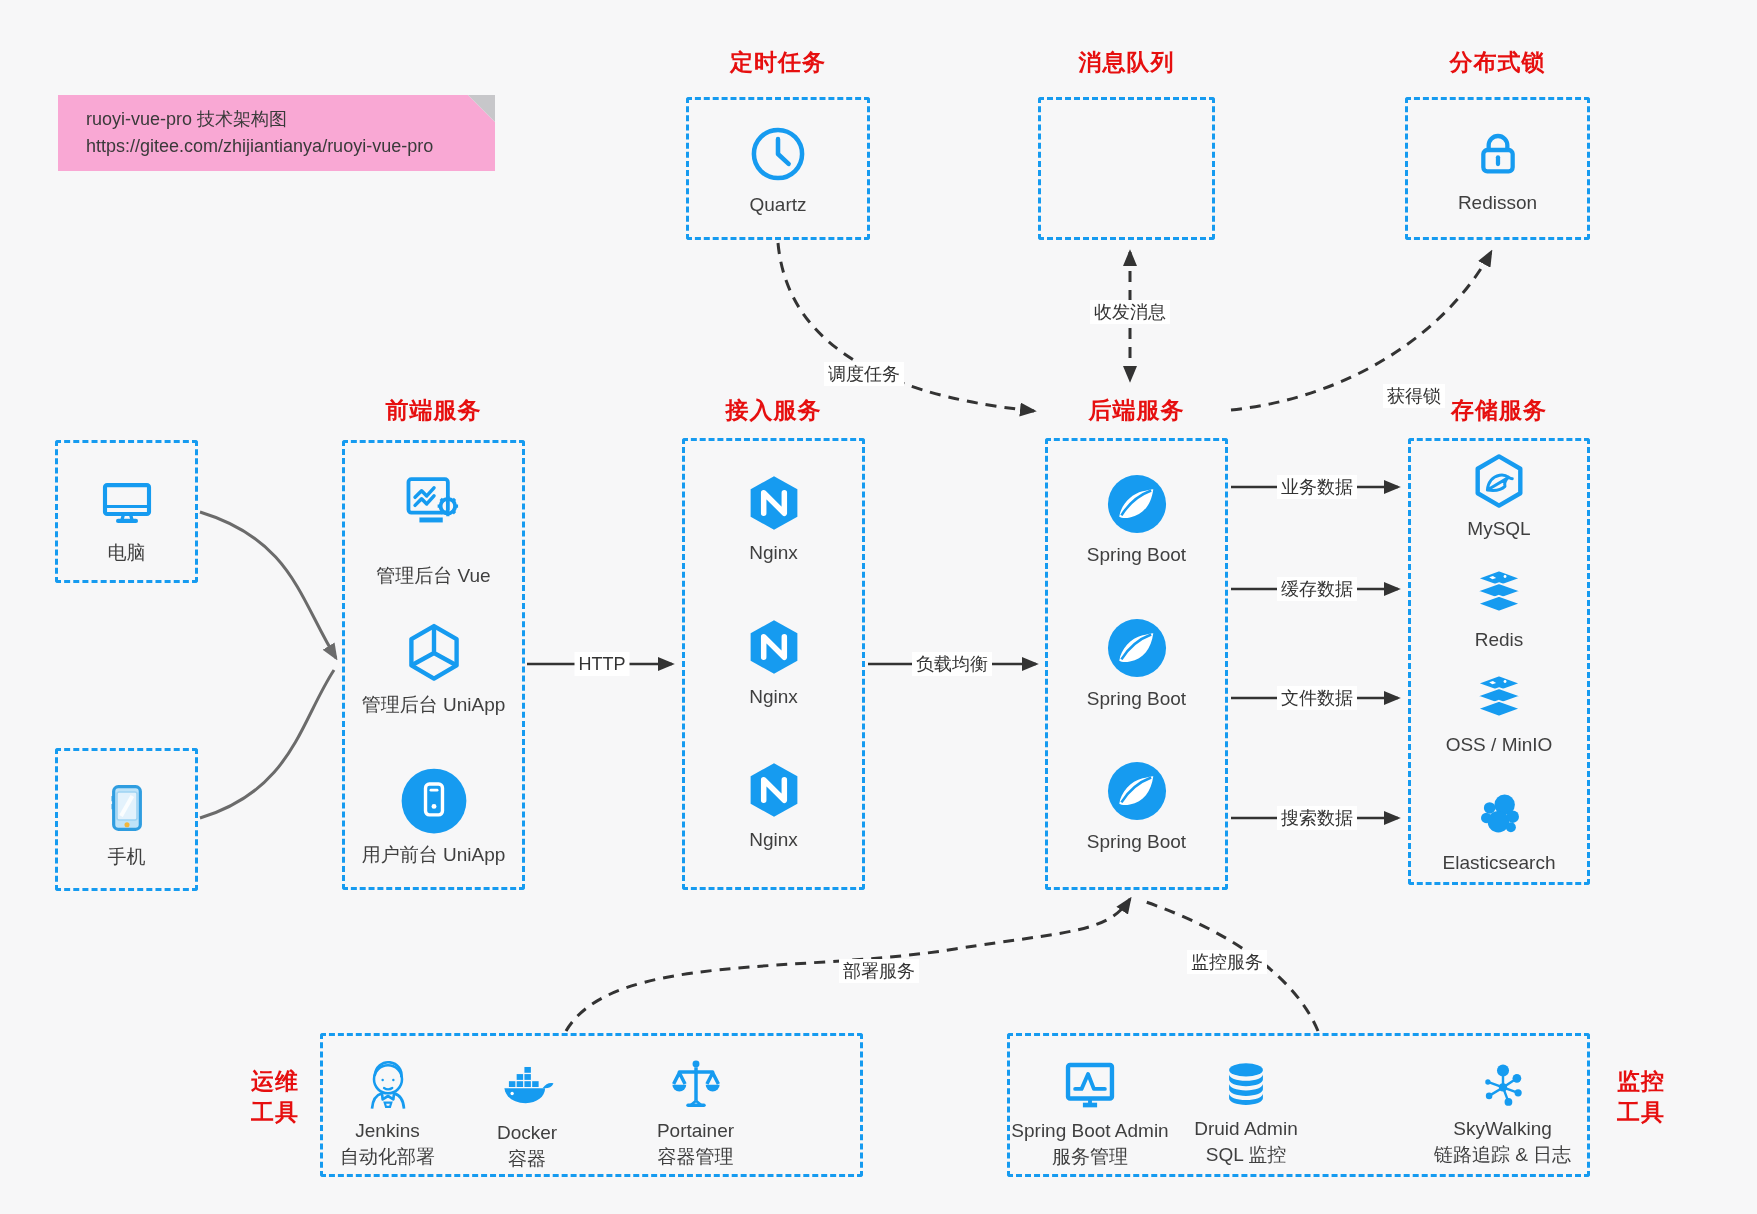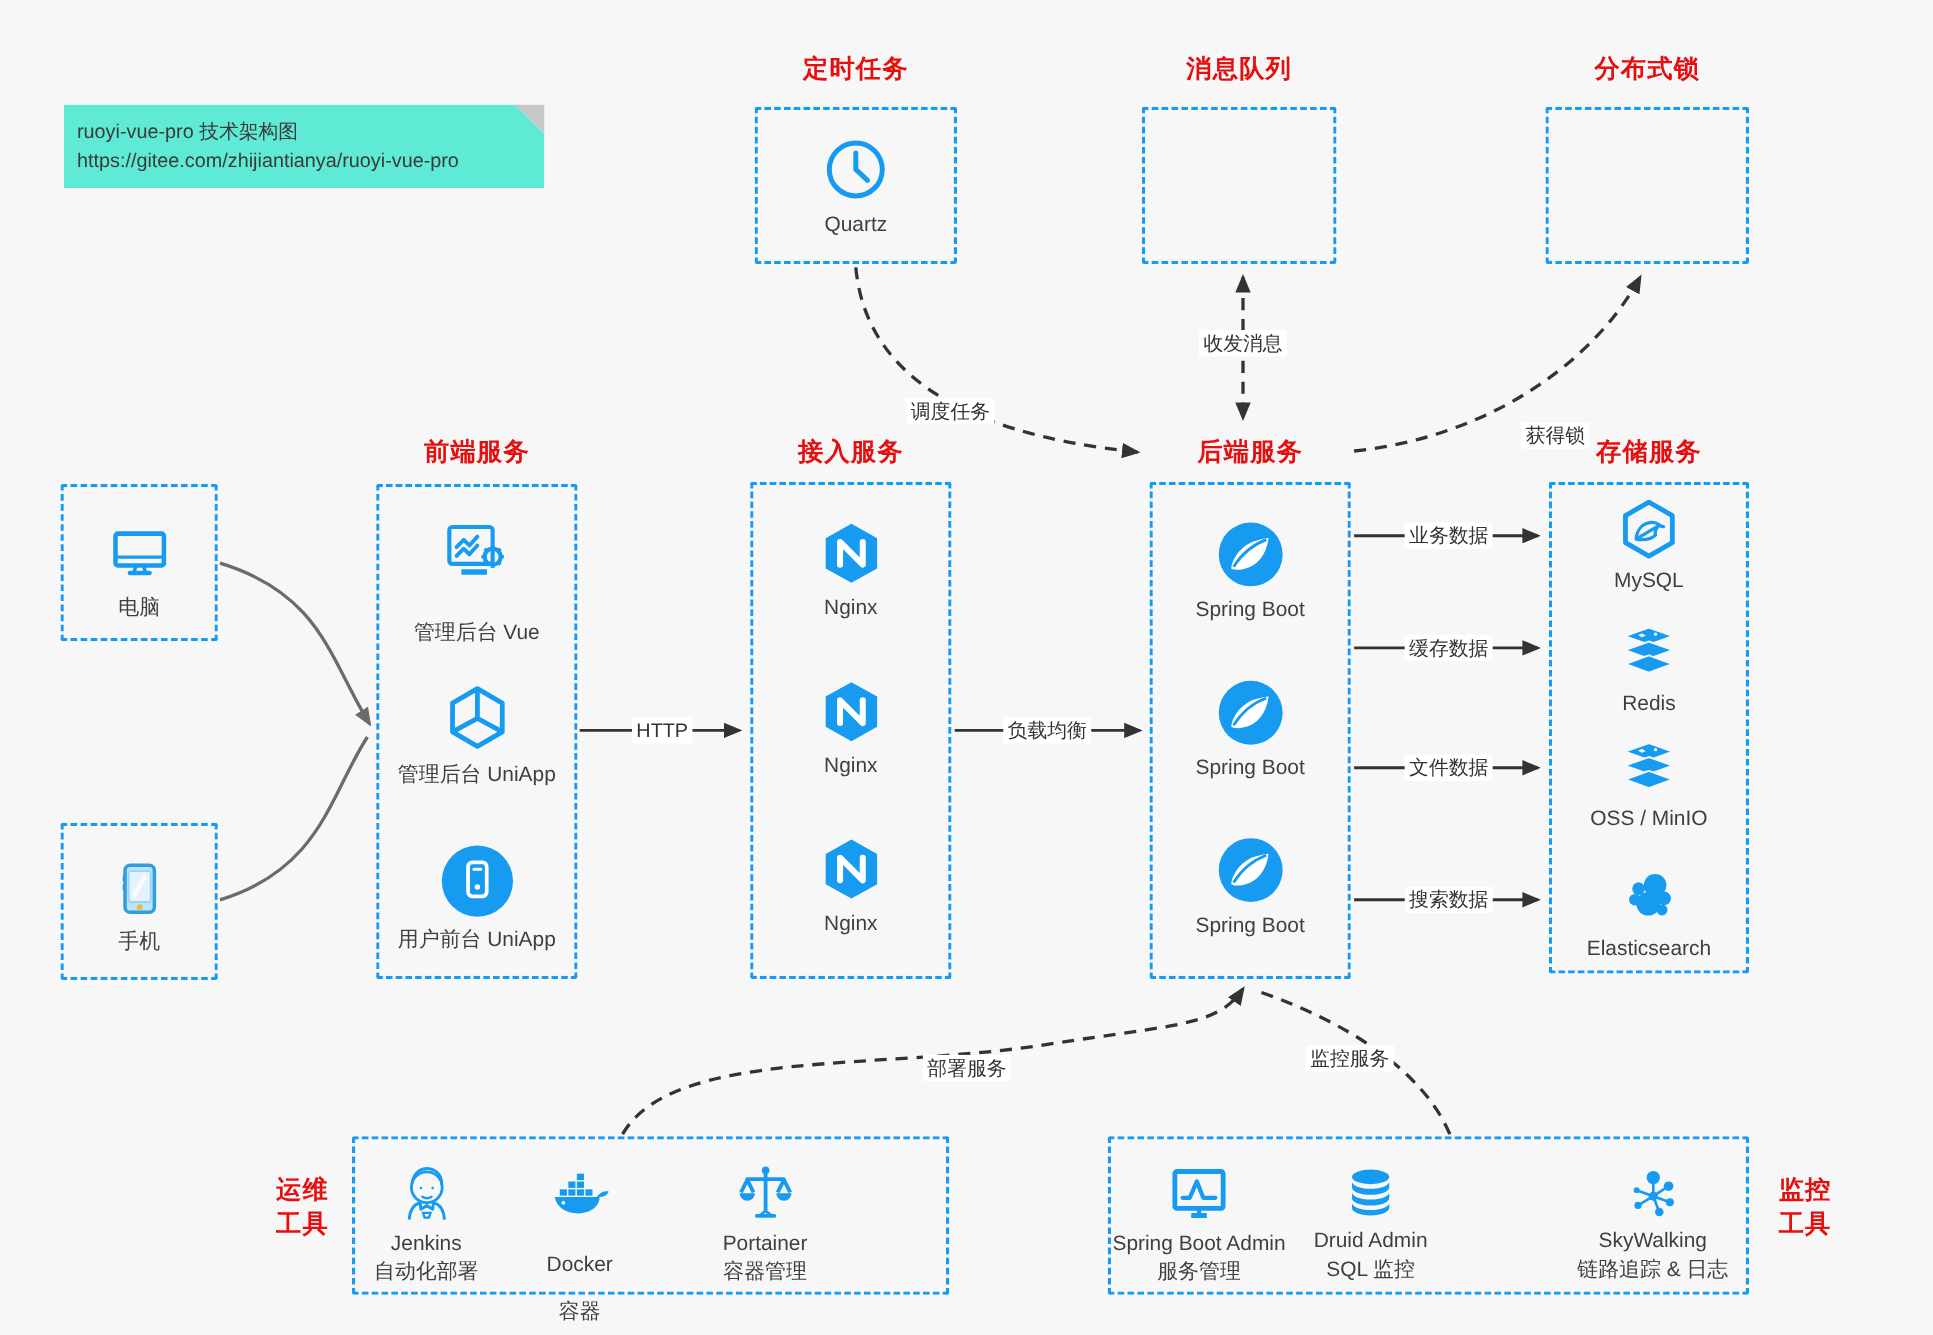--- a/index.html
+++ b/index.html
@@ -14,21 +14,21 @@
   .group-title { position:absolute; color:var(--red); font-weight:bold; font-size:23px; text-align:center; letter-spacing:1px; }
   .side-title { line-height:31px; }
 
   .node { position:absolute; display:flex; flex-direction:column; align-items:center; }
   .node .icon { color:var(--accent); line-height:0; }
   .node-label { font-size:19px; color:var(--ink); margin-top:4px; line-height:26px; text-align:center; white-space:nowrap; }
   .tool-desc { font-size:19px; color:var(--ink); line-height:26px; text-align:center; white-space:nowrap; }
 
   .edge-label { position:absolute; transform:translate(-50%,-50%); background:#ffffff; padding:0 4px; font-size:18px; color:#333; white-space:nowrap; line-height:24px; }
 
-  .note { position:absolute; left:58px; top:95px; width:437px; height:76px; background:#5eead4; box-sizing:border-box; padding:11px 0 0 12px; font-size:18px; line-height:27px; color:#3a3a3a; clip-path:polygon(0 0, calc(100% - 27px) 0, 100% 27px, 100% 100%, 0 100%); }
+  .note { position:absolute; left:58px; top:95px; width:437px; height:76px; background:#f9a8d4; box-sizing:border-box; padding:11px 0 0 28px; font-size:18px; line-height:27px; color:#3a3a3a; clip-path:polygon(0 0, calc(100% - 27px) 0, 100% 27px, 100% 100%, 0 100%); }
   .note-fold { position:absolute; left:468px; top:95px; line-height:0; }
 </style>
 </head>
 <body>
 
 <div class="canvas">
 
   <svg class="arrows">
     <defs>
       <marker id="ahDark" viewBox="0 0 12 10" refX="10" refY="5" markerWidth="17" markerHeight="14" markerUnits="userSpaceOnUse" orient="auto-start-reverse">
@@ -117,20 +117,30 @@
 
   <div class="node" style="left:686px;top:120px;width:184px;">
     <span class="icon">
       <svg width="68" height="68" viewBox="0 0 48 48" fill="none" stroke="currentColor">
         <circle cx="24" cy="24" r="17" stroke-width="3.2"></circle>
         <path d="M24 13.5 V24 L31.5 31" stroke-width="3.2" stroke-linecap="round" stroke-linejoin="round"></path>
       </svg>
     </span>
     <div class="node-label">Quartz</div>
   </div>
+  <div class="node" style="left:1405px;top:122px;width:185px;">
+    <span class="icon">
+      <svg width="64" height="64" viewBox="0 0 48 48" fill="none" stroke="currentColor">
+        <rect x="13" y="21" width="22" height="16" rx="3" stroke-width="3.2"></rect>
+        <path d="M17 21 v-3.5 a7 7 0 0 1 14 0 V21" stroke-width="3.2"></path>
+        <path d="M24 26.5 v5" stroke-width="3.2" stroke-linecap="round"></path>
+      </svg>
+    </span>
+    <div class="node-label">Redisson</div>
+  </div>
 
   <div class="node" style="left:342px;top:466px;width:183px;gap:23px;">
     <span class="icon">
       <svg width="70" height="70" viewBox="0 0 48 48" fill="none" stroke="currentColor">
         <rect x="6.5" y="9" width="27" height="23" rx="2" stroke-width="2.6"></rect>
         <path d="M11 21.5 l4.5 -4.5 3.5 3.5 5 -5.5" stroke-width="2.4" stroke-linecap="round" stroke-linejoin="round"></path>
         <path d="M11 27 l4.5 -4.5 3.5 3.5 5 -5.5" stroke-width="2.4" stroke-linecap="round" stroke-linejoin="round"></path>
         <circle cx="33.5" cy="27.5" r="5" stroke-width="2.6"></circle>
         <path d="M33.5 20.5v3M33.5 31.5v3M40.5 27.5h-3M29.5 27.5h-3M38.4 22.6l-2.1 2.1M30.7 30.3l-2.1 2.1M38.4 32.4l-2.1-2.1M30.7 24.7l-2.1-2.1" stroke-width="2.2"></path>
         <path d="M14 37 H30" stroke-width="3.4"></path>
@@ -273,21 +283,21 @@
         <circle cx="20" cy="19.5" r="0.9" fill="currentColor" stroke="none"></circle>
         <circle cx="28" cy="19.5" r="0.9" fill="currentColor" stroke="none"></circle>
         <path d="M21 25.5 c2 1.3 4.3 1.3 6.2 0" stroke-width="1.7" stroke-linecap="round"></path>
         <path d="M12 41 C12.5 33.5 16 30.5 19.5 29.5 L20 34 24 31.5 28 34 28.5 29.5 C32.5 30.5 35.5 33.5 36 41" stroke-width="2" stroke-linejoin="round"></path>
         <path d="M21.5 36.5 h5 l-1 3.2 h-3 z" stroke-width="1.6"></path>
       </svg>
     </span>
     <div class="node-label" style="margin-top:0;">Jenkins</div>
     <div class="tool-desc">自动化部署</div>
   </div>
-  <div class="node" style="left:447px;top:1056px;width:160px;gap:17px;">
+  <div class="node" style="left:447px;top:1056px;width:160px;">
     <span class="icon">
       <svg width="62" height="62" viewBox="0 0 48 48" fill="currentColor">
         <path d="M6.5 25 H38 C38 31.5 31.5 36.5 23 36.5 C14 36.5 7.5 32 6.5 25 Z"></path>
         <path d="M36 25 C38.5 21.5 41.5 20.3 44.5 21.2 C43.3 23.7 40.8 25 38 25 Z"></path>
         <rect x="10" y="19.5" width="5" height="4.5"></rect>
           <rect x="16" y="19.5" width="5" height="4.5"></rect>
           <rect x="22" y="19.5" width="5" height="4.5"></rect>
           <rect x="28" y="19.5" width="5" height="4.5"></rect>
         <rect x="16" y="14" width="5" height="4.5"></rect>
           <rect x="22" y="14" width="5" height="4.5"></rect>

